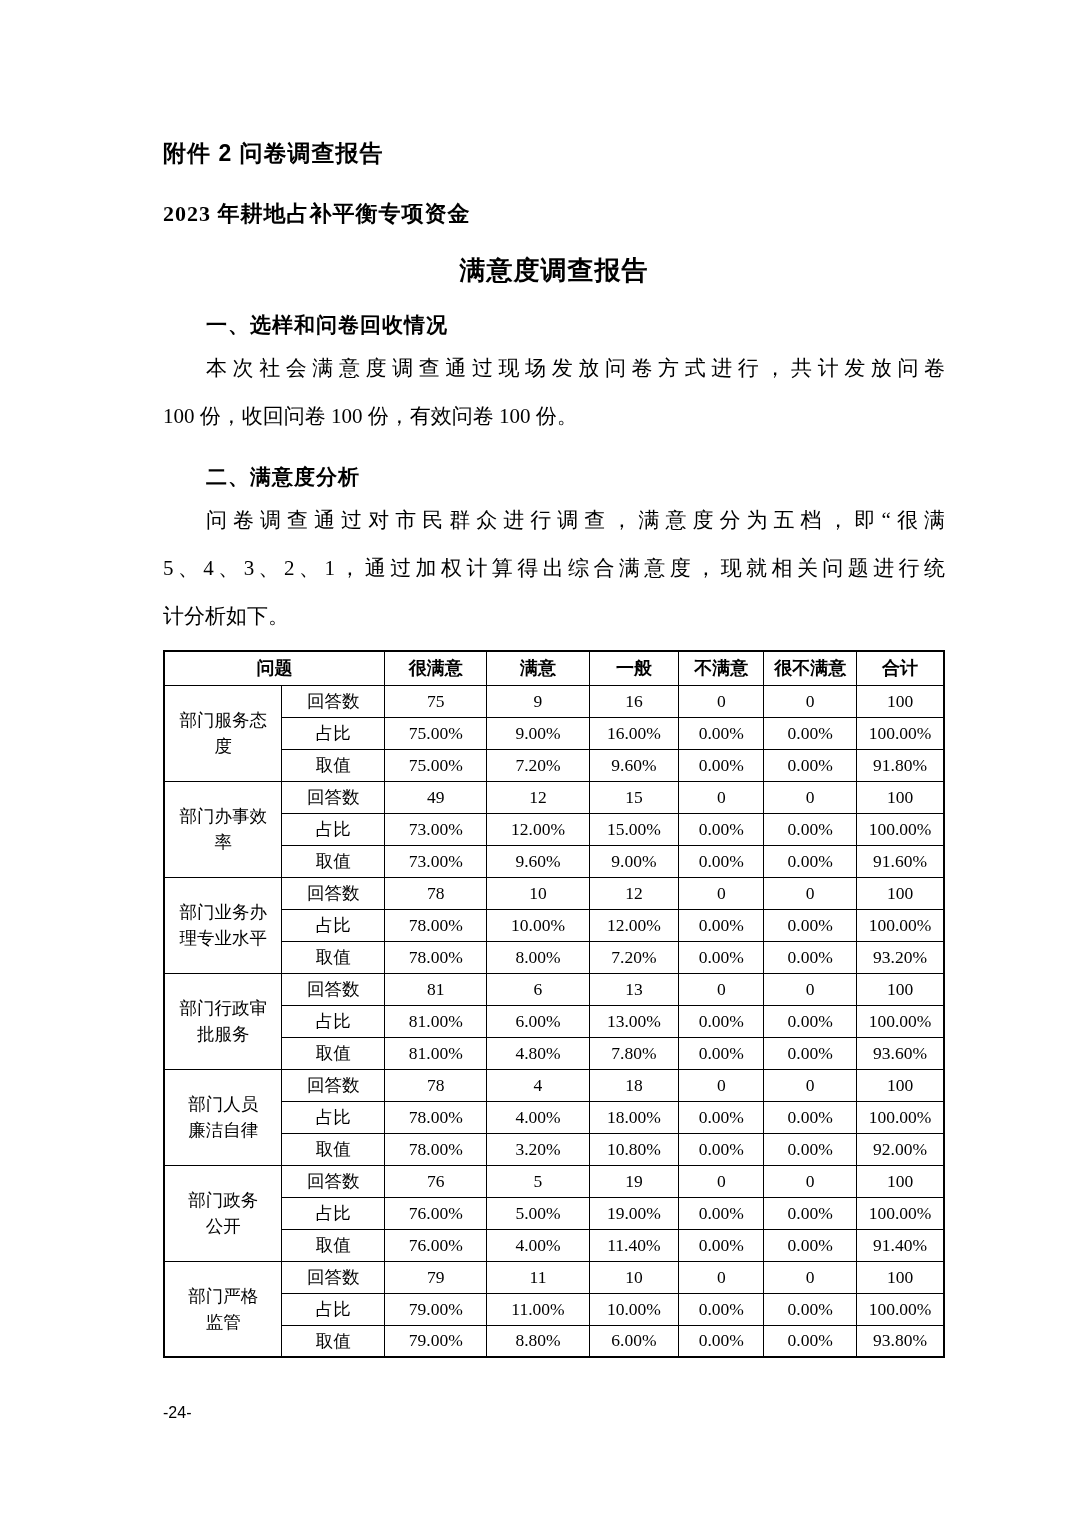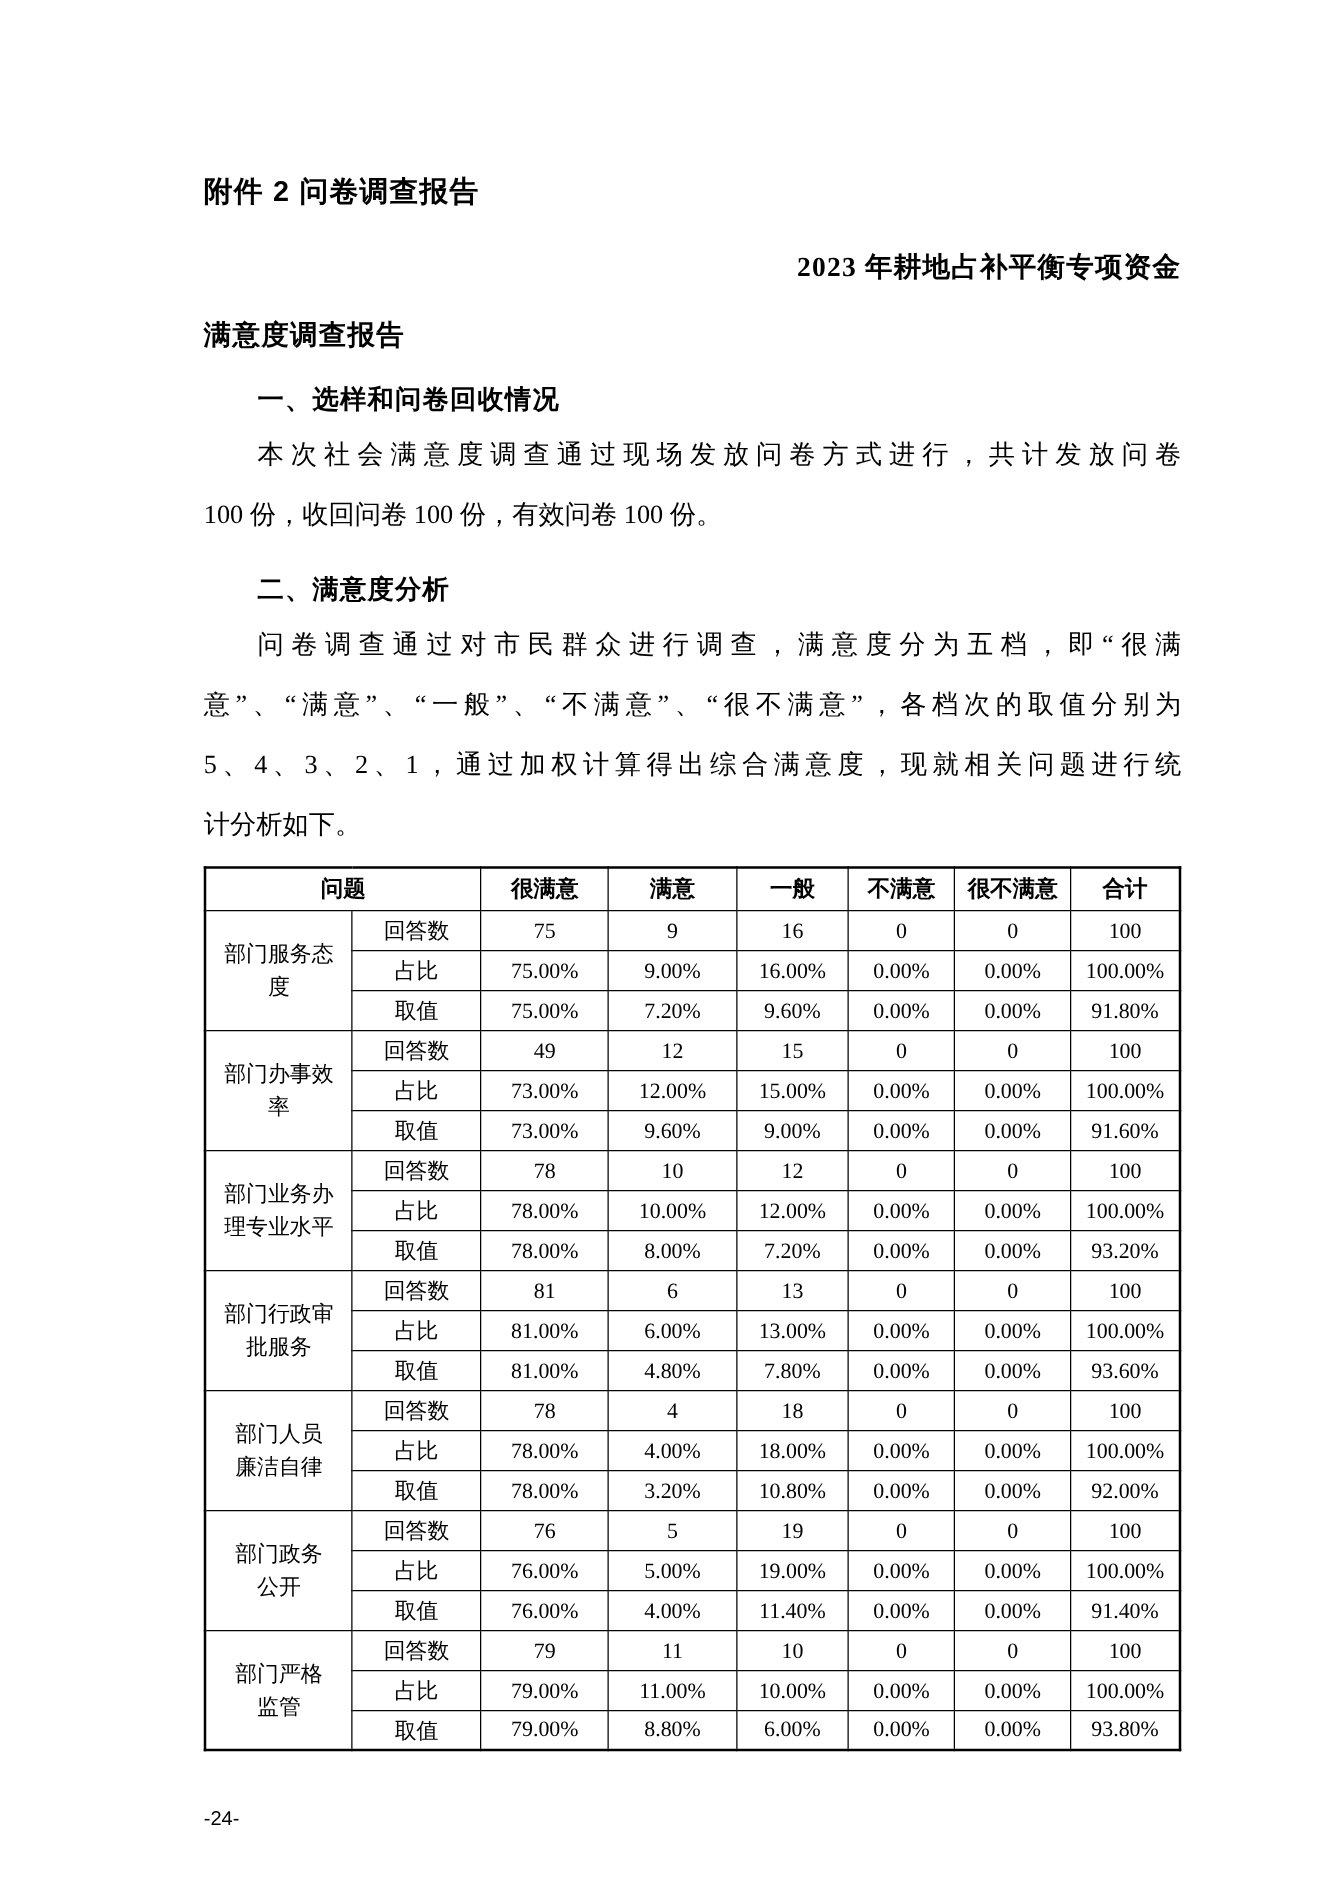--- a/index.html
+++ b/index.html
@@ -15,29 +15,30 @@
   .page { width: 851px; height: 1520px; position: relative; }
   .content { width: 782px; margin-left: 163px; padding-top: 138px; }
 
   .attachment-heading {
     font-family: "Liberation Sans", "DejaVu Sans", sans-serif;
     font-weight: bold;
     font-size: 23px;
     letter-spacing: 1px;
   }
   .doc-title {
-    text-align: right;
+    text-align: left;
     font-weight: bold;
     font-size: 22px;
     letter-spacing: 1px;
     margin-top: 30px;
   }
   .doc-subtitle {
-    font-weight: bold;
-    font-size: 22px;
+    text-align: center;
+    font-weight: bold;
+    font-size: 26px;
     letter-spacing: 1px;
     margin-top: 24px;
   }
   .section-heading {
     font-family: "Liberation Sans", "DejaVu Sans", sans-serif;
     font-weight: bold;
     font-size: 21px;
     padding-left: 43px;
     margin-top: 20px;
     line-height: 34px;
@@ -111,21 +112,20 @@
 
     <div class="paragraph">
         <div class="line indent justify">本次社会满意度调查通过现场发放问卷方式进行，共计发放问卷</div>
         <div class="line">100 份，收回问卷 100 份，有效问卷 100 份。</div>
       </div>
 
     <div class="section-heading">二、满意度分析</div>
 
     <div class="paragraph">
         <div class="line indent justify">问卷调查通过对市民群众进行调查，满意度分为五档，即“很满</div>
-        <div class="line justify">意”、“满意”、“一般”、“不满意”、“很不满意”，各档次的取值分别为</div>
         <div class="line justify">5、4、3、2、1，通过加权计算得出综合满意度，现就相关问题进行统</div>
         <div class="line">计分析如下。</div>
       </div>
 
     <table class="sat-table">
       <colgroup>
         <col class="c-cat">
           <col class="c-metric">
           <col class="c-vs">
           <col class="c-s">

